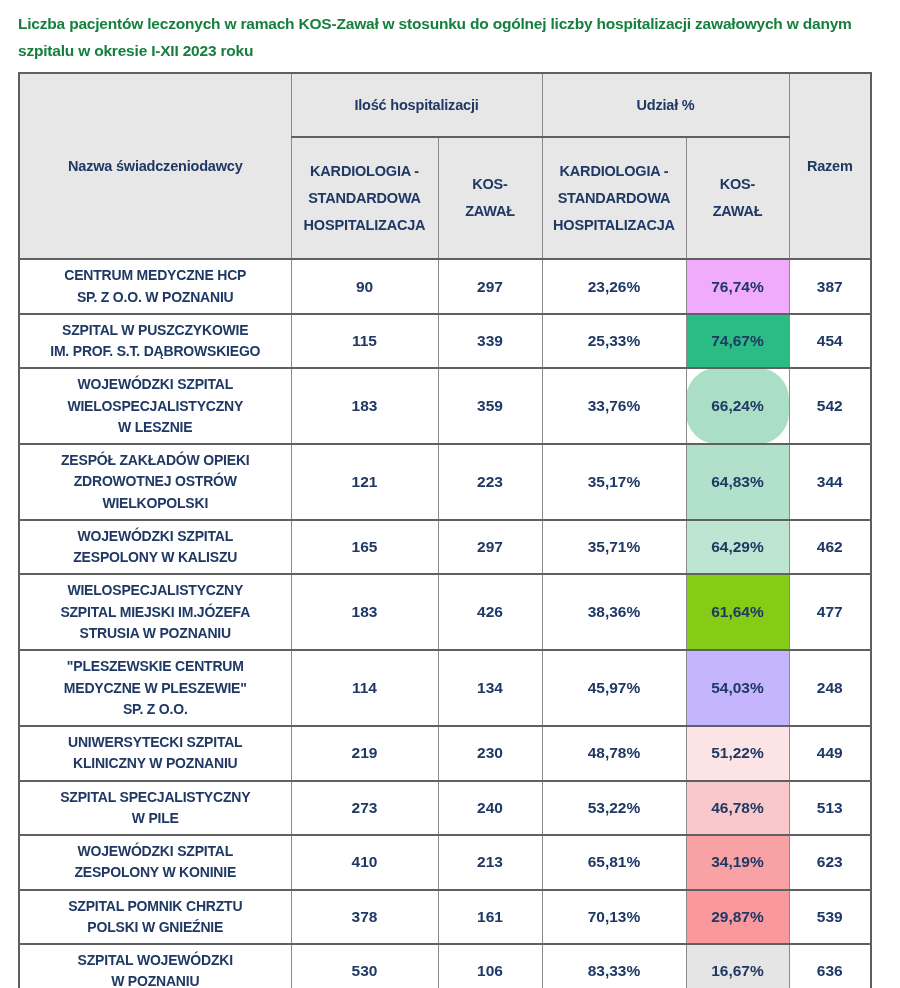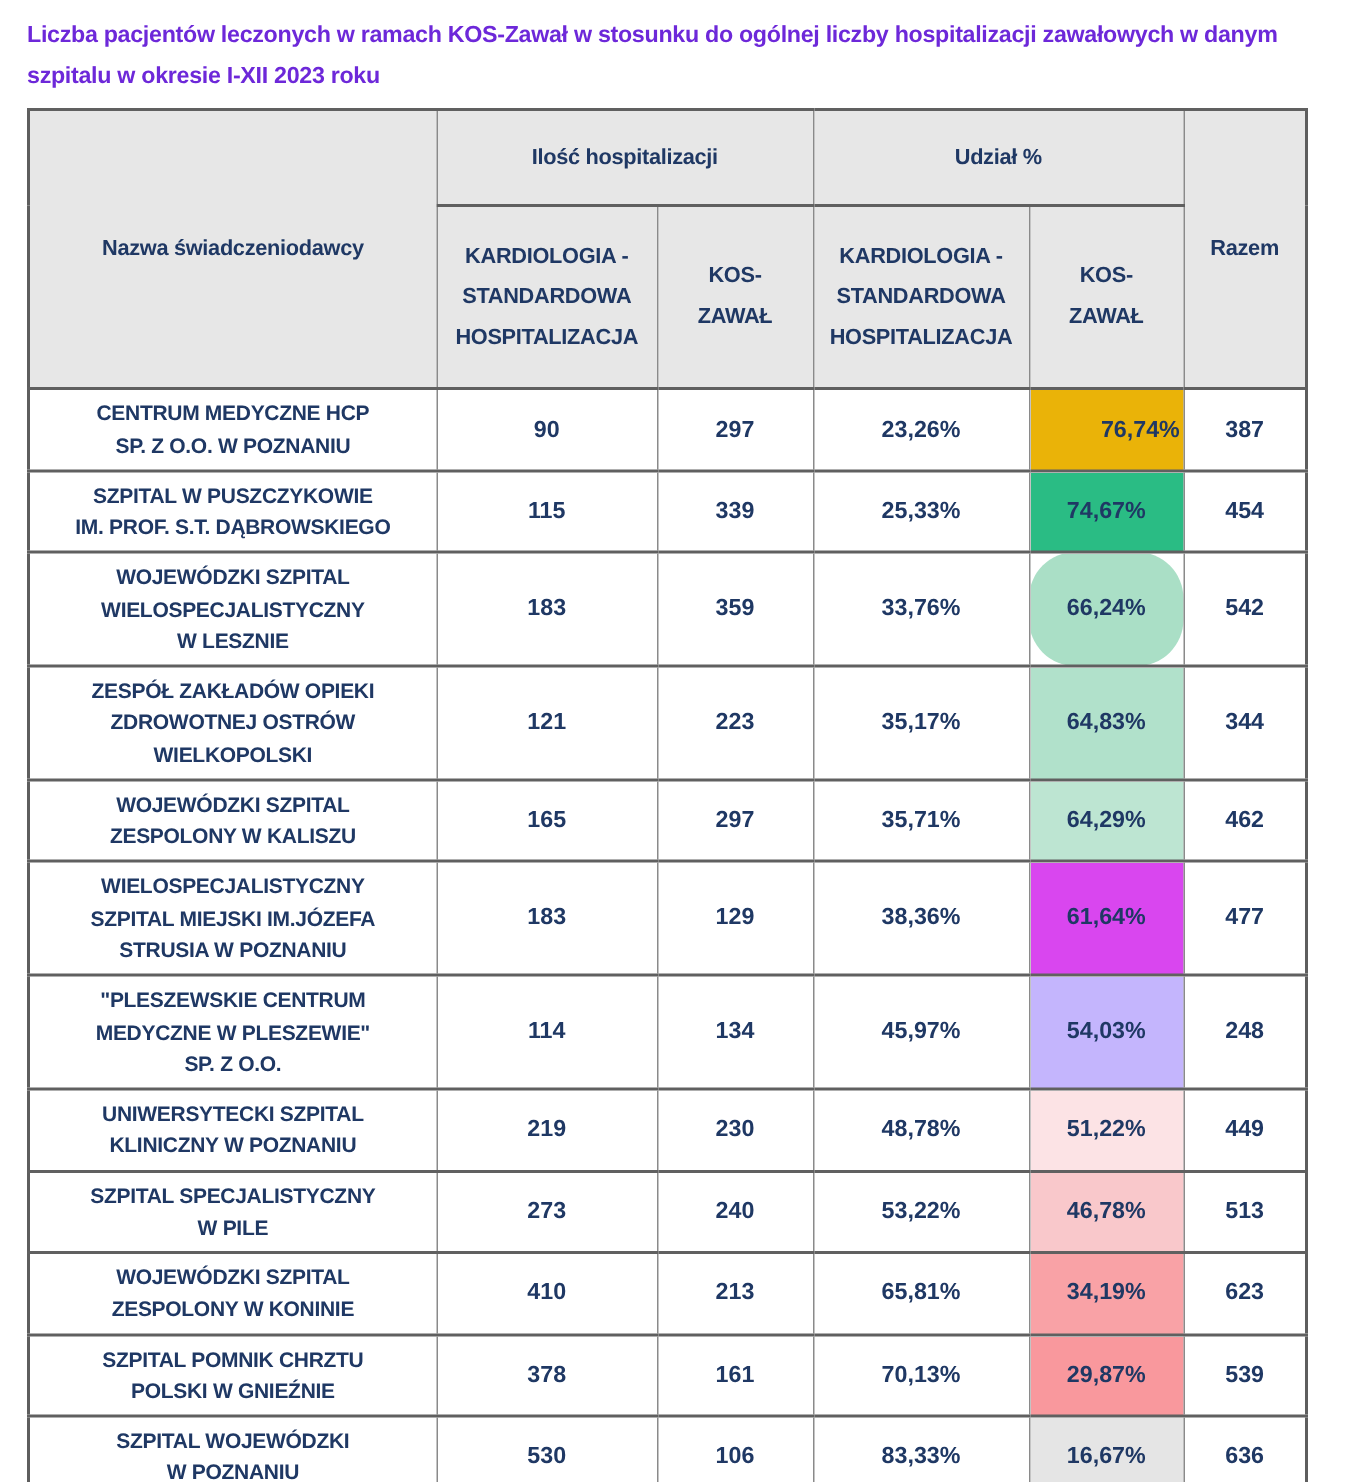--- a/index.html
+++ b/index.html
@@ -9,21 +9,21 @@
     width: 900px;
     font-family: "Liberation Sans", "DejaVu Sans", sans-serif;
   }
   .page {
     width: 900px;
     min-height: 988px;
     box-sizing: border-box;
     padding-top: 8px;
   }
   .title {
-    color: #6d28d9;
+    color: #15803d;
     font-weight: bold;
     font-size: 15.5px;
     line-height: 1.75;
     letter-spacing: -0.2px;
     padding: 2px 20px 8px 18px;
   }
   table.kos-table {
     border-collapse: collapse;
     margin-left: 18px;
     table-layout: fixed;
@@ -111,21 +111,21 @@
 ZAWAŁ</th>
       </tr>
     </thead>
     <tbody>
       <tr>
         <td class="name">CENTRUM MEDYCZNE HCP
 SP. Z O.O. W POZNANIU</td>
         <td class="num">90</td>
         <td class="num">297</td>
         <td class="num">23,26%</td>
-        <td class="num" style="background-color: #eab308; text-align: right;">76,74%</td>
+        <td class="num" style="background-color: #f0abfc;">76,74%</td>
         <td class="num">387</td>
       </tr>
       <tr>
         <td class="name">SZPITAL W PUSZCZYKOWIE
 IM. PROF. S.T. DĄBROWSKIEGO</td>
         <td class="num">115</td>
         <td class="num">339</td>
         <td class="num">25,33%</td>
         <td class="num" style="background-color: rgb(42, 188, 132);">74,67%</td>
         <td class="num">454</td>
@@ -157,23 +157,23 @@
         <td class="num">297</td>
         <td class="num">35,71%</td>
         <td class="num" style="background-color: rgb(189, 229, 210);">64,29%</td>
         <td class="num">462</td>
       </tr>
       <tr>
         <td class="name">WIELOSPECJALISTYCZNY
 SZPITAL MIEJSKI IM.JÓZEFA
 STRUSIA W POZNANIU</td>
         <td class="num">183</td>
-        <td class="num">129</td>
+        <td class="num">426</td>
         <td class="num">38,36%</td>
-        <td class="num" style="background-color: #d946ef;">61,64%</td>
+        <td class="num" style="background-color: #84cc16;">61,64%</td>
         <td class="num">477</td>
       </tr>
       <tr>
         <td class="name">"PLESZEWSKIE CENTRUM
 MEDYCZNE W PLESZEWIE"
 SP. Z O.O.</td>
         <td class="num">114</td>
         <td class="num">134</td>
         <td class="num">45,97%</td>
         <td class="num" style="background-color: #c4b5fd;">54,03%</td>

